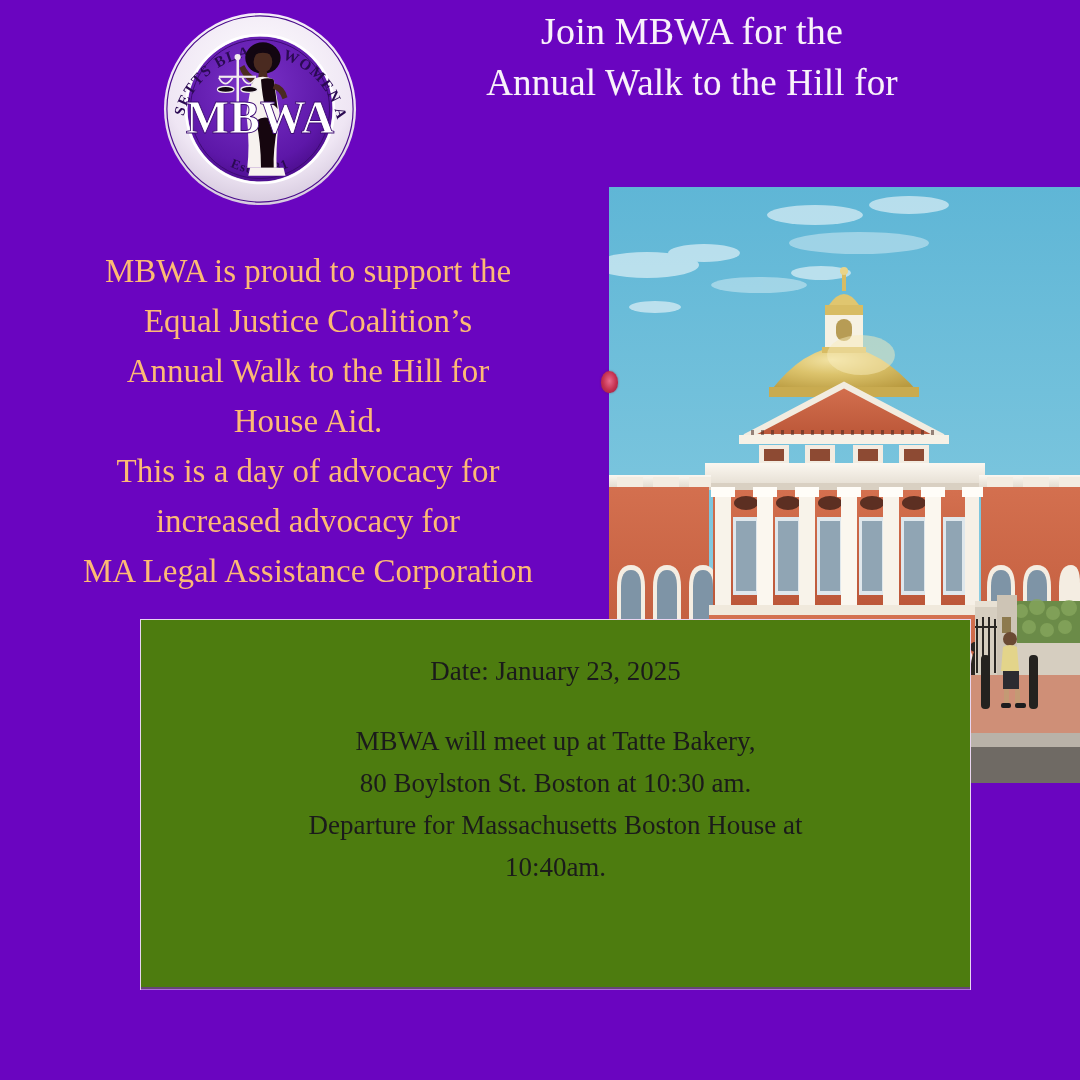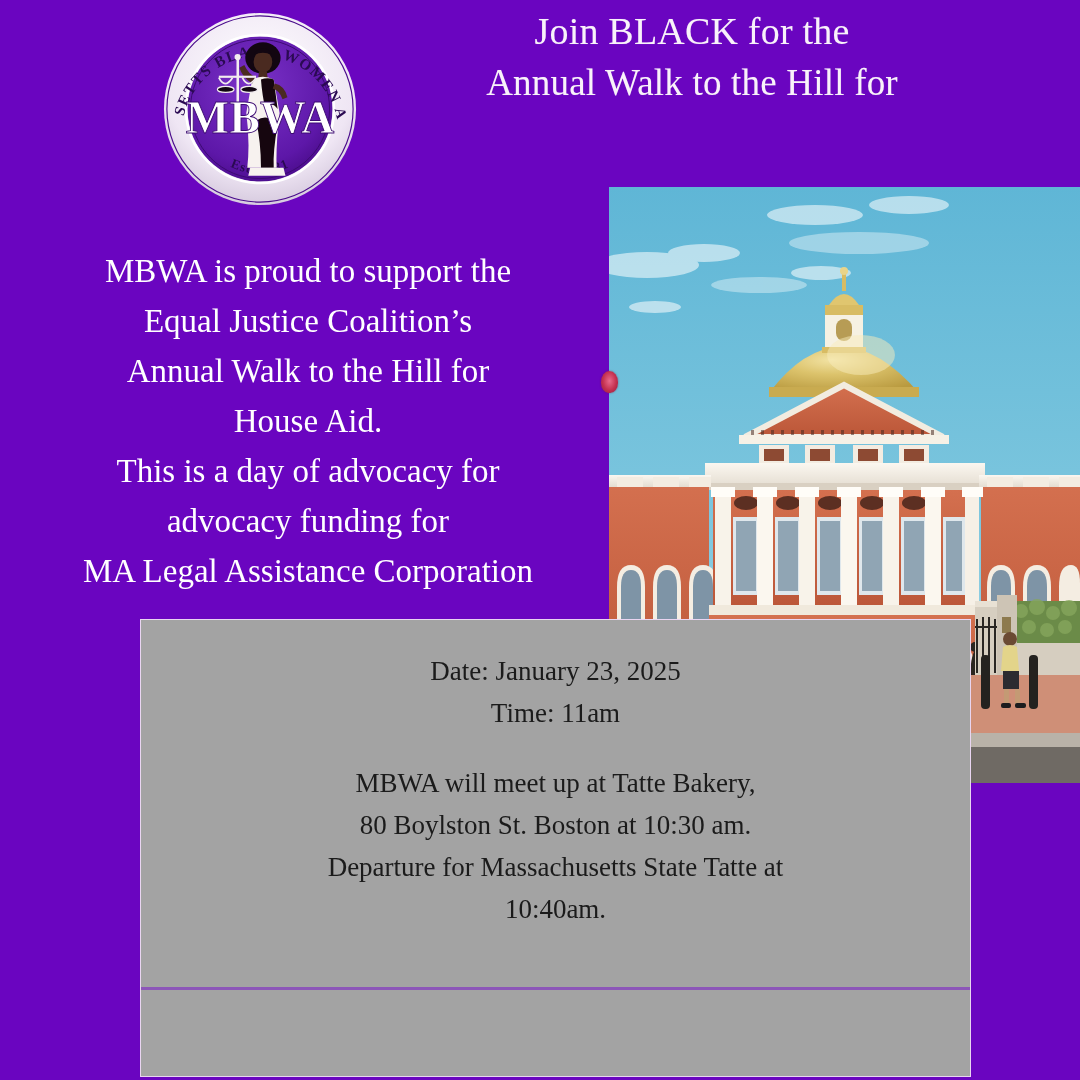--- a/index.html
+++ b/index.html
@@ -38,29 +38,29 @@
   .flag-blob{
     position:absolute;left:601px;top:371px;width:17px;height:22px;
     background:radial-gradient(ellipse at 50% 45%,#e86a8c 0%,#c4304f 55%,#8e1f45 100%);
     border-radius:50% 50% 45% 45%;
     box-shadow:0 0 2px rgba(120,20,60,.6);
   }
 
   
   .body-copy{
     position:absolute;left:4px;top:246px;width:608px;
-    text-align:center;color:#ffffff;
+    text-align:center;color:#fdba74;
     font-size:33px;line-height:50px;
   }
   .body-copy div{white-space:nowrap;}
 
   
   .info-card{
-    position:absolute;left:141px;top:620px;width:829px;height:456px;
-    background:#a3a3a3;
+    position:absolute;left:141px;top:620px;width:829px;height:369px;
+    background:#4d7c0f;
     box-shadow:0 0 0 1px #e9d5f1;
   }
   .info-inner{
     position:absolute;left:0;right:0;top:30px;
     text-align:center;color:#1b1b1b;
     font-size:27px;line-height:42px;
   }
   .info-block-2{margin-top:28px;}
   .info-inner div{white-space:nowrap;}
 
@@ -130,21 +130,21 @@
         <ellipse cx="65" cy="80" rx="8.5" ry="3" fill="#120611" stroke="#f2ecef" stroke-width="1.2"></ellipse>
         <ellipse cx="89" cy="80" rx="8.5" ry="3" fill="#120611" stroke="#f2ecef" stroke-width="1.2"></ellipse>
         <circle cx="77.2" cy="47" r="3.2" fill="#f2ecef"></circle>
       </g>
 
       <text x="100" y="124" text-anchor="middle" font-family="'Liberation Serif',serif" font-size="47" font-weight="bold" fill="#ffffff" stroke="#3c0a72" stroke-width="0.9">MBWA</text>
     </svg>
   </div>
 
   <div class="headline">
-    <div class="l1">Join BLACK for the</div>
+    <div class="l1">Join MBWA for the</div>
     <div class="l2">Annual Walk to the Hill for</div>
   </div>
 
   <div class="photo">
     <svg viewBox="0 0 471 596" preserveAspectRatio="xMidYMid slice">
       <defs>
         <linearGradient id="sky" x1="0" y1="0" x2="0" y2="1">
           <stop offset="0%" stop-color="#5fb6d6"></stop>
           <stop offset="55%" stop-color="#7cc6de"></stop>
           <stop offset="100%" stop-color="#aedbe8"></stop>
@@ -482,29 +482,28 @@
     </svg>
   </div>
   <div class="flag-blob"></div>
 
   <div class="body-copy">
     <div>MBWA is proud to support the</div>
     <div>Equal Justice Coalition’s</div>
     <div>Annual Walk to the Hill for</div>
     <div>House Aid.</div>
     <div>This is a day of advocacy for</div>
-    <div>advocacy funding for</div>
+    <div>increased advocacy for</div>
     <div>MA Legal Assistance Corporation</div>
   </div>
 
   <div class="info-card">
     <div class="info-inner">
       <div>Date: January 23, 2025</div>
-      <div>Time: 11am</div>
       <div class="info-block-2">MBWA will meet up at Tatte Bakery,</div>
       <div>80 Boylston St. Boston at 10:30 am.</div>
-      <div>Departure for Massachusetts State Tatte at</div>
+      <div>Departure for Massachusetts Boston House at</div>
       <div>10:40am.</div>
     </div>
   </div>
   <div class="card-edge"></div>
 
 </div>
 
 </body></html>

